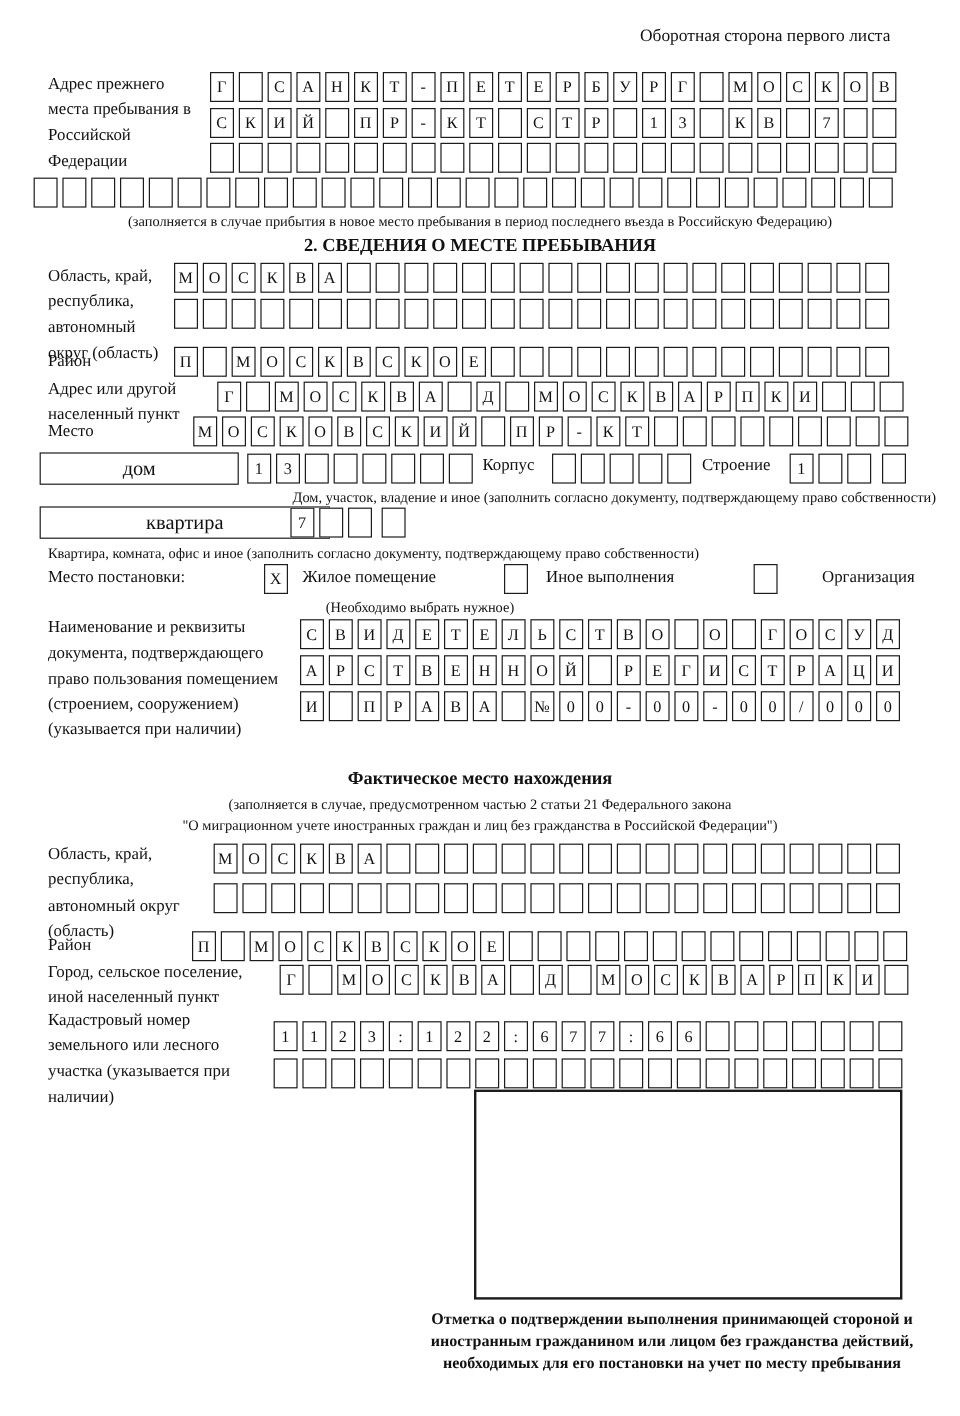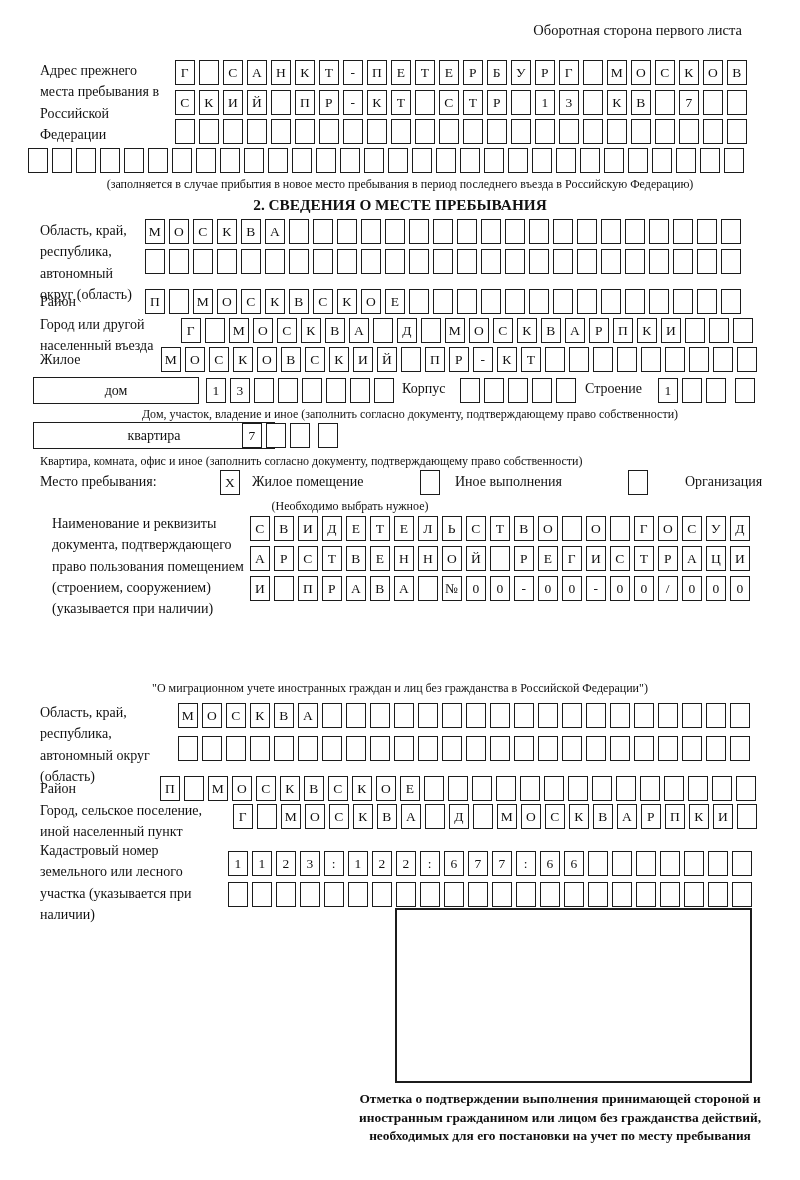--- a/index.html
+++ b/index.html
@@ -7,21 +7,21 @@
         font-family:"Liberation Serif","DejaVu Serif",serif;color:#111;overflow:hidden;}
   .hdr{position:absolute;top:22px;right:58px;font-size:14.5px;}
   .lbl{position:absolute;font-size:14px;line-height:1.52;}
   .note{position:absolute;font-size:12px;text-align:center;}
   .title{position:absolute;font-weight:bold;font-size:15.3px;text-align:center;}
   .boxrow{position:absolute;display:flex;gap:4.5px;}
   .cbox{width:19.5px;height:25px;box-sizing:border-box;border:1.6px solid #1c1c1c;
         display:flex;align-items:center;justify-content:center;
         font-size:13.5px;flex:0 0 auto;background:#fff;}
   .widebox{position:absolute;box-sizing:border-box;border:1.6px solid #1c1c1c;height:27px;
-        display:flex;align-items:center;justify-content:center;font-size:14px;background:#fff;}
+        display:flex;align-items:center;justify-content:center;font-size:17px;background:#fff;}
   .inline-lbl{position:absolute;font-size:14px;white-space:nowrap;}
   .bigbox{position:absolute;box-sizing:border-box;border:2px solid #1c1c1c;background:#fff;}
   .caption{position:absolute;font-size:13.4px;line-height:1.38;text-align:center;font-weight:bold;}
 </style>
 </head>
 <body>
 
 <div class="page">
 
   <div class="hdr">Оборотная сторона первого листа</div>
@@ -219,21 +219,21 @@
       <div class="cbox"></div>
       <div class="cbox"></div>
       <div class="cbox"></div>
       <div class="cbox"></div>
       <div class="cbox"></div>
       <div class="cbox"></div>
       <div class="cbox"></div>
       <div class="cbox"></div>
     </div>
 
-  <div class="lbl" style="left:40px;top:314px;width:135px">Город или другой населенный въезда</div>
+  <div class="lbl" style="left:40px;top:314px;width:135px">Адрес или другой населенный пункт</div>
   <div class="boxrow" style="left:181px;top:318px">
       <div class="cbox">Г</div>
       <div class="cbox"></div>
       <div class="cbox">М</div>
       <div class="cbox">О</div>
       <div class="cbox">С</div>
       <div class="cbox">К</div>
       <div class="cbox">В</div>
       <div class="cbox">А</div>
       <div class="cbox"></div>
@@ -247,21 +247,21 @@
       <div class="cbox">А</div>
       <div class="cbox">Р</div>
       <div class="cbox">П</div>
       <div class="cbox">К</div>
       <div class="cbox">И</div>
       <div class="cbox"></div>
       <div class="cbox"></div>
       <div class="cbox"></div>
     </div>
 
-  <div class="lbl" style="left:40px;top:349px">Жилое</div>
+  <div class="lbl" style="left:40px;top:349px">Место</div>
   <div class="boxrow" style="left:161px;top:347px">
       <div class="cbox">М</div>
       <div class="cbox">О</div>
       <div class="cbox">С</div>
       <div class="cbox">К</div>
       <div class="cbox">О</div>
       <div class="cbox">В</div>
       <div class="cbox">С</div>
       <div class="cbox">К</div>
       <div class="cbox">И</div>
@@ -304,49 +304,49 @@
     </div>
   <div class="inline-lbl" style="left:585px;top:381px">Строение</div>
   <div class="boxrow" style="left:658px;top:378px">
       <div class="cbox">1</div>
       <div class="cbox"></div>
       <div class="cbox"></div>
     </div>
   <div class="boxrow" style="left:735px;top:378px">
       <div class="cbox"></div>
     </div>
-  <div class="note" style="left:40px;top:407px;text-align:center;width:740px">Дом, участок, владение и иное (заполнить согласно документу, подтверждающему право собственности)</div>
+  <div class="note" style="left:40px;top:407px;text-align:right;width:740px">Дом, участок, владение и иное (заполнить согласно документу, подтверждающему право собственности)</div>
 
   <div class="widebox" style="left:33px;top:422px;width:242px">квартира</div>
   <div class="boxrow" style="left:242px;top:423px">
       <div class="cbox">7</div>
       <div class="cbox"></div>
       <div class="cbox"></div>
     </div>
   <div class="boxrow" style="left:318px;top:423px">
       <div class="cbox"></div>
     </div>
   <div class="note" style="left:40px;top:454px;text-align:left;width:740px">Квартира, комната, офис и иное (заполнить согласно документу, подтверждающему право собственности)</div>
 
-  <div class="inline-lbl" style="left:40px;top:474px">Место пребывания:</div>
+  <div class="inline-lbl" style="left:40px;top:474px">Место постановки:</div>
   <div class="boxrow" style="left:220px;top:470px">
       <div class="cbox">X</div>
     </div>
   <div class="inline-lbl" style="left:252px;top:474px">Жилое помещение</div>
   <div class="boxrow" style="left:420px;top:470px">
       <div class="cbox"></div>
     </div>
   <div class="inline-lbl" style="left:455px;top:474px">Иное выполнения</div>
   <div class="boxrow" style="left:628px;top:470px">
       <div class="cbox"></div>
     </div>
   <div class="inline-lbl" style="left:685px;top:474px">Организация</div>
   <div class="note" style="left:40px;top:499px;width:620px">(Необходимо выбрать нужное)</div>
 
-  <div class="lbl" style="left:52px;top:513px;width:210px">Наименование и реквизиты документа, подтверждающего право пользования помещением (строением, сооружением) (указывается при наличии)</div>
+  <div class="lbl" style="left:40px;top:513px;width:210px">Наименование и реквизиты документа, подтверждающего право пользования помещением (строением, сооружением) (указывается при наличии)</div>
   <div class="boxrow" style="left:250px;top:516px">
       <div class="cbox">С</div>
       <div class="cbox">В</div>
       <div class="cbox">И</div>
       <div class="cbox">Д</div>
       <div class="cbox">Е</div>
       <div class="cbox">Т</div>
       <div class="cbox">Е</div>
       <div class="cbox">Л</div>
       <div class="cbox">Ь</div>
@@ -403,20 +403,22 @@
       <div class="cbox">0</div>
       <div class="cbox">-</div>
       <div class="cbox">0</div>
       <div class="cbox">0</div>
       <div class="cbox">/</div>
       <div class="cbox">0</div>
       <div class="cbox">0</div>
       <div class="cbox">0</div>
     </div>
 
+  <div class="title" style="left:0;top:640px;width:800px">Фактическое место нахождения</div>
+  <div class="note" style="left:0;top:663px;width:800px">(заполняется в случае, предусмотренном частью 2 статьи 21 Федерального закона</div>
   <div class="note" style="left:0;top:681px;width:800px">"О миграционном учете иностранных граждан и лиц без гражданства в Российской Федерации")</div>
 
   <div class="lbl" style="left:40px;top:702px;width:140px">Область, край, республика, автономный округ (область)</div>
   <div class="boxrow" style="left:178px;top:703px">
       <div class="cbox">М</div>
       <div class="cbox">О</div>
       <div class="cbox">С</div>
       <div class="cbox">К</div>
       <div class="cbox">В</div>
       <div class="cbox">А</div>

